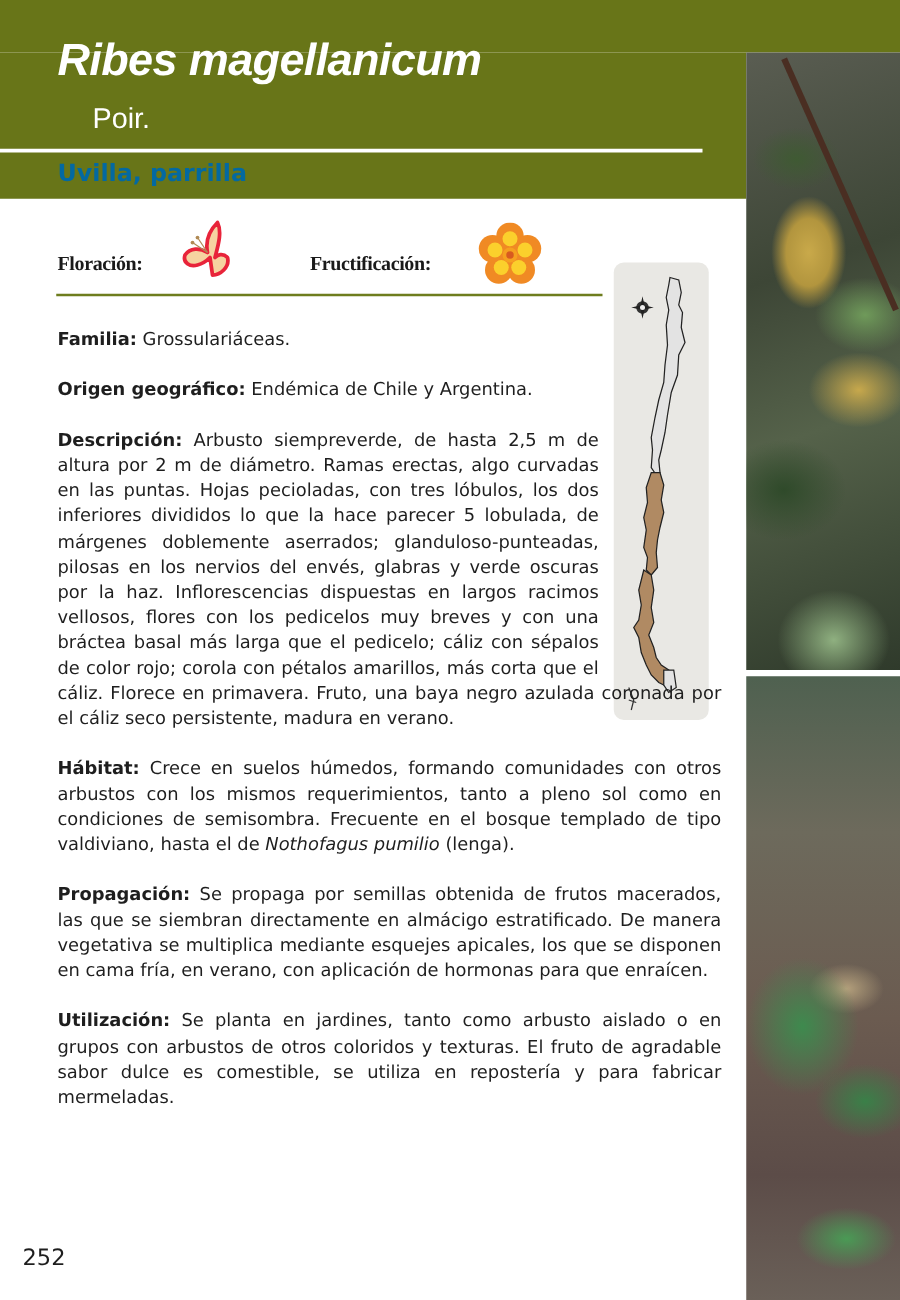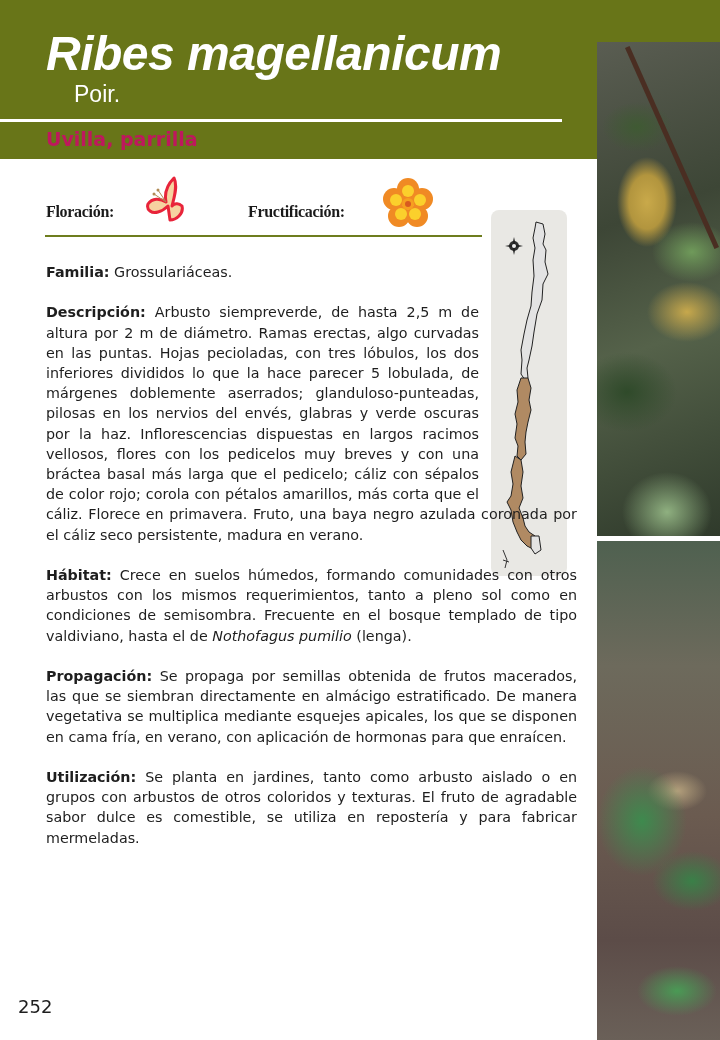--- a/index.html
+++ b/index.html
@@ -1,26 +1,26 @@
 <!DOCTYPE html>
 <html><head>
 <meta charset="utf-8">
 <style>
   html, body { margin:0; padding:0; }
   body { width:720px; height:1040px; position:relative; overflow:hidden; background:#ffffff;
          font-family:"DejaVu Sans", sans-serif; color:#1a1a1a; }
   .header { position:absolute; left:0; top:0; width:720px; height:42px; background:#687518; }
   .header-main { position:absolute; left:0; top:42px; width:597px; height:117px; background:#687518; }
   .title { position:absolute; left:46px; top:30px; font-family:"Liberation Sans", sans-serif;
-           font-weight:bold; font-style:italic; font-size:48px; color:#ffffff; letter-spacing:-0.5px; line-height:1; }
+           font-weight:bold; font-style:italic; font-size:36px; color:#ffffff; letter-spacing:-0.5px; line-height:1; }
   .author { position:absolute; left:46px; top:83px; font-family:"Liberation Sans", sans-serif;
             font-size:23px; color:#ffffff; line-height:1;margin-left:28px; }
   .rule-white { position:absolute; left:0; top:119px; width:562px; height:3px; background:#ffffff; }
   .common { position:absolute; left:46px; top:128px; font-family:"DejaVu Sans", sans-serif;
-            font-weight:bold; font-size:19px; color:#be185d; line-height:1.2;text-align:right; }
+            font-weight:bold; font-size:19px; color:#0369a1; line-height:1.2;text-align:right; }
 
   .pheno { position:absolute; left:46px; top:176px; width:437px; height:60px; }
   .pheno-label { position:absolute; top:27px; font-family:Liberation Serif, serif; font-weight:bold;
                  font-size:16px; color:#1a1a1a; letter-spacing:-0.3px; }
   .rule-green { position:absolute; left:45px; top:235px; width:437px; height:2px; background:#6e7d1e; }
 
   .map-box { position:absolute; left:491px; top:210px; width:76px; height:366px; background:#e9e8e4; border-radius:8px; }
 
   .body-text { position:absolute; left:46px; top:262px; width:531px; font-size:14.3px; line-height:20.2px;
                color:#1e1e1e; }
@@ -104,20 +104,21 @@
     <path d="M45 12 L52 14 L54 24 L52 34 L55 40 L54 52 L57 64 L52 74 L51 90 L46 104 L43 122 L41 136 L38 150 L36 158 L37 168 L34 170 L30 164 L31 150 L30 140 L33 124 L36 110 L40 96 L41 82 L43 66 L42 50 L44 38 L42 28 L44 18 Z" fill="#e3e3e3" stroke="#222" stroke-width="1"></path>
     <path d="M30 168 L37 168 L40 178 L38 190 L40 200 L37 212 L35 222 L34 232 L35 244 L30 250 L26 246 L27 236 L24 228 L26 214 L24 204 L27 192 L26 180 Z" fill="#b08a63" stroke="#222" stroke-width="1"></path>
     <path d="M24 246 L30 250 L32 262 L30 276 L32 288 L28 298 L32 308 L34 316 L38 322 L44 326 L48 330 L44 340 L36 336 L30 330 L26 322 L22 312 L20 300 L16 292 L20 286 L22 274 L20 262 Z" fill="#b08a63" stroke="#222" stroke-width="1"></path>
     <path d="M40 326 L48 326 L50 340 L44 344 L40 338 Z" fill="#e3e3e3" stroke="#222" stroke-width="1"></path>
     <path d="M12 340 L16 350 L14 358 M12 350 L18 352" stroke="#333" stroke-width="1" fill="none"></path>
   </svg>
 </div>
 
 <div class="body-text">
   <p class="narrow"><span class="lbl">Familia:</span><span> Grossulariáceas.</span></p>
+  <p class="narrow"><span class="lbl">Origen geográfico:</span><span> Endémica de Chile y Argentina.</span></p>
   <p style="shape-outside:none;"><span style="float:right; width:98px; height:200px;"></span><span class="lbl">Descripción:</span><span> Arbusto siempreverde, de hasta 2,5 m de altura por 2 m de diámetro. Ramas erectas, algo curvadas en las puntas. Hojas pecioladas, con tres lóbulos, los dos inferiores divididos lo que la hace parecer 5 lobulada, de márgenes doblemente aserrados; glanduloso-punteadas, pilosas en los nervios del envés, glabras y verde oscuras por la haz. Inflorescencias dispuestas en largos racimos vellosos, flores con los pedicelos muy breves y con una bráctea basal más larga que el pedicelo; cáliz con sépalos de color rojo; corola con pétalos amarillos, más corta que el cáliz. Florece en primavera. Fruto, una baya negro azulada coronada por el cáliz seco persistente, madura en verano.</span></p>
   <p><span class="lbl">Hábitat:</span><span> Crece en suelos húmedos, formando comunidades con otros arbustos con los mismos requerimientos, tanto a pleno sol como en condiciones de semisombra. Frecuente en el bosque templado de tipo valdiviano, hasta el de </span><i>Nothofagus pumilio</i><span> (lenga).</span></p>
   <p><span class="lbl">Propagación:</span><span> Se propaga por semillas obtenida de frutos macerados, las que se siembran directamente en almácigo estratificado. De manera vegetativa se multiplica mediante esquejes apicales, los que se disponen en cama fría, en verano, con aplicación de hormonas para que enraícen.</span></p>
   <p><span class="lbl">Utilización:</span><span> Se planta en jardines, tanto como arbusto aislado o en grupos con arbustos de otros coloridos y texturas. El fruto de agradable sabor dulce es comestible, se utiliza en repostería y para fabricar mermeladas.</span></p>
 </div>
 
 <div class="page-num">252</div>
 
 <div class="photo1"></div>
 <div class="photo1-branch"></div>

